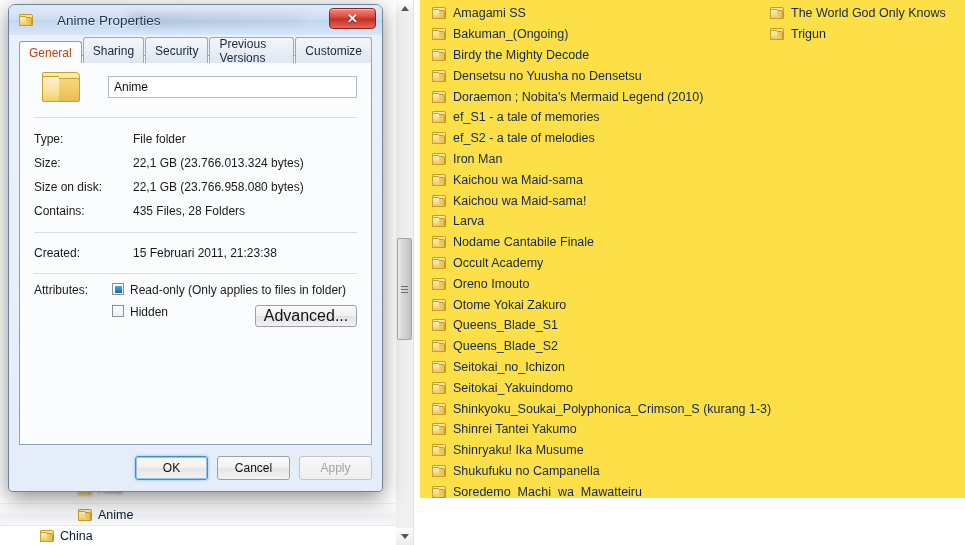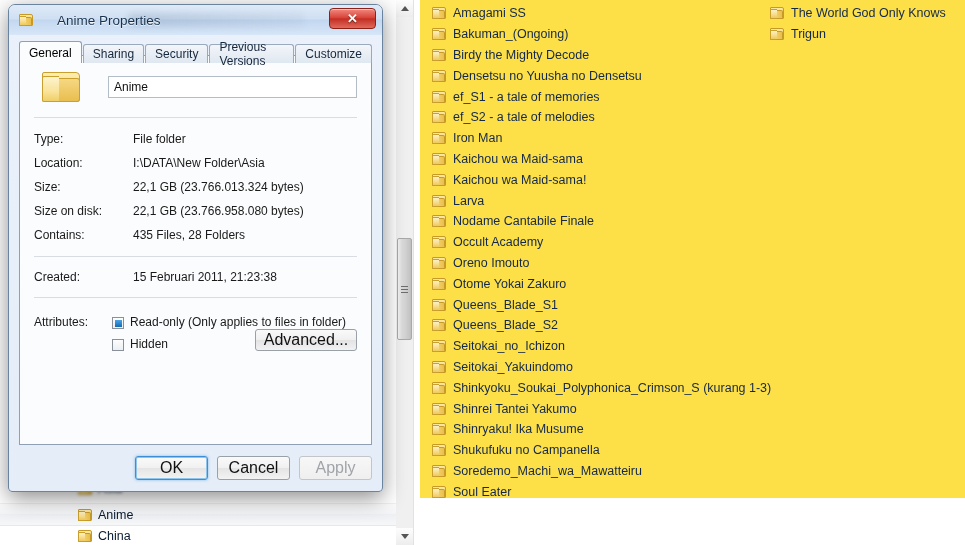--- a/index.html
+++ b/index.html
@@ -130,28 +130,28 @@
     text-shadow:0 1px 1px rgba(0,0,0,.55);
     box-shadow:0 1px 0 rgba(255,255,255,.5) inset;
   }
 
   
   #tabstrip{
     position:relative;margin:6px 10px 0 10px;height:22px;
     display:flex;align-items:flex-end;gap:1px;z-index:3;
   }
   .tab-item{
-    height:19px;padding:0 9px;
+    height:26px;padding:0 9px;
     display:flex;align-items:center;font-size:12px;color:#16283d;
     background:linear-gradient(to bottom,#f3f6fa,#dfe7f0);
     border:1px solid #9aa9bb;border-bottom:none;
     border-radius:3px 3px 0 0;box-sizing:border-box;
   }
   .tab-item.active{
-    height:22px;background:#fbfcfd;color:#000000;
+    height:22px;background:#fbfcfd;color:#c2410c;
     border-color:#8fa0b4;position:relative;z-index:4;
   }
   #tabpanel{
     position:absolute;left:10px;right:10px;top:50px;bottom:46px;
     background:#fbfcfd;border:1px solid #8fa0b4;box-sizing:border-box;
   }
 
   
   #name-row{display:flex;align-items:center;padding:14px 14px 0 14px;}
   #big-folder{width:40px;height:34px;position:relative;flex:0 0 40px;margin-left:8px;}
@@ -178,21 +178,21 @@
   .hr{height:1px;background:#d9dde2;margin:13px 14px 0 14px;}
 
   
   .prop-list{padding:9px 14px 0 14px;}
   .prop-row{display:flex;height:24px;align-items:center;font-size:12px;gap:21px;}
   .prop-key{width:78px;flex:0 0 78px;color:#1a1a1a;}
   .prop-val{color:#1a1a1a;}
 
   
   .attr-block{padding:9px 14px 0 14px;}
-  .attr-line{display:flex;align-items:flex-end;height:22px;font-size:12px;position:relative;}
+  .attr-line{display:flex;align-items:flex-start;height:22px;font-size:12px;position:relative;}
   .attr-key{width:78px;flex:0 0 78px;}
   .cb{
     width:12px;height:12px;flex:0 0 12px;box-sizing:border-box;
     border:1px solid #8a9099;background:linear-gradient(to bottom,#fdfdfd,#eceff2);
     display:flex;align-items:center;justify-content:center;margin-right:6px;
   }
   .cb.filled::after{content:"";width:7px;height:7px;
     background:linear-gradient(to bottom,#49a5e8,#1569b0);}
   #advanced-btn{
     position:absolute;right:0;top:0;width:102px;height:22px;
@@ -201,21 +201,21 @@
     border:1px solid #9aa0a8;border-radius:3px;box-sizing:border-box;
     display:flex;align-items:center;justify-content:center;
   }
 
   
   #footer{
     position:absolute;left:10px;right:10px;bottom:10px;height:26px;
     display:flex;justify-content:flex-end;align-items:center;gap:9px;
   }
   .dlg-btn{
-    width:73px;height:24px;font-size:16px;color:#111;
+    width:73px;height:24px;font-size:12px;color:#111;
     background:linear-gradient(to bottom,#fafafa 0%,#f1f1f1 48%,#e4e4e4 50%,#f3f3f3 100%);
     border:1px solid #9aa0a8;border-radius:3px;box-sizing:border-box;
     display:flex;align-items:center;justify-content:center;
   }
   .dlg-btn.default{
     border-color:#3c8fd4;
     box-shadow:0 0 0 1px #8fc4ec inset, 0 0 3px rgba(60,143,212,.55);
   }
   .dlg-btn.disabled{color:#a0a4a9;border-color:#c2c6cb;
     background:linear-gradient(to bottom,#f7f7f7,#efefef);}
@@ -235,21 +235,21 @@
         <span class="tlabel">Asia</span>
       </div>
       <div class="tree-row selected" style="top: 503px; padding-left: 78px;">
         <span class="fi">
           <i class="back"></i>
           <i class="tab"></i>
           <i class="front"></i>
         </span>
         <span class="tlabel">Anime</span>
       </div>
-      <div class="tree-row" style="top: 525px; padding-left: 78px;">
+      <div class="tree-row" style="top: 525px; padding-left: 40px;">
         <span class="fi">
           <i class="back"></i>
           <i class="tab"></i>
           <i class="front"></i>
         </span>
         <span class="tlabel">China</span>
       </div>
     </div>
 
   <div id="scrollbar">
@@ -297,20 +297,28 @@
             <i class="front"></i>
           </span>
           <span class="llabel">Densetsu no Yuusha no Densetsu</span>
         </div>
         <div class="list-row">
           <span class="fi">
             <i class="back"></i>
             <i class="tab"></i>
             <i class="front"></i>
           </span>
+          <span class="llabel">Doraemon ; Nobita's Mermaid Legend (2010)</span>
+        </div>
+        <div class="list-row">
+          <span class="fi">
+            <i class="back"></i>
+            <i class="tab"></i>
+            <i class="front"></i>
+          </span>
           <span class="llabel">ef_S1 - a tale of memories</span>
         </div>
         <div class="list-row">
           <span class="fi">
             <i class="back"></i>
             <i class="tab"></i>
             <i class="front"></i>
           </span>
           <span class="llabel">ef_S2 - a tale of melodies</span>
         </div>
@@ -531,24 +539,20 @@
         <div id="name-input">
           <span>Anime</span>
         </div>
       </div>
       <div class="hr"></div>
 
       <div class="prop-list">
           <div class="prop-row">
             <span class="prop-key">Type:</span>
             <span class="prop-val">File folder</span>
-          </div>
-          <div class="prop-row">
-            <span class="prop-key">Location:</span>
-            <span class="prop-val">I:\DATA\New Folder\Asia</span>
           </div>
           <div class="prop-row">
             <span class="prop-key">Size:</span>
             <span class="prop-val">22,1 GB (23.766.013.324 bytes)</span>
           </div>
           <div class="prop-row">
             <span class="prop-key">Size on disk:</span>
             <span class="prop-val">22,1 GB (23.766.958.080 bytes)</span>
           </div>
           <div class="prop-row">

